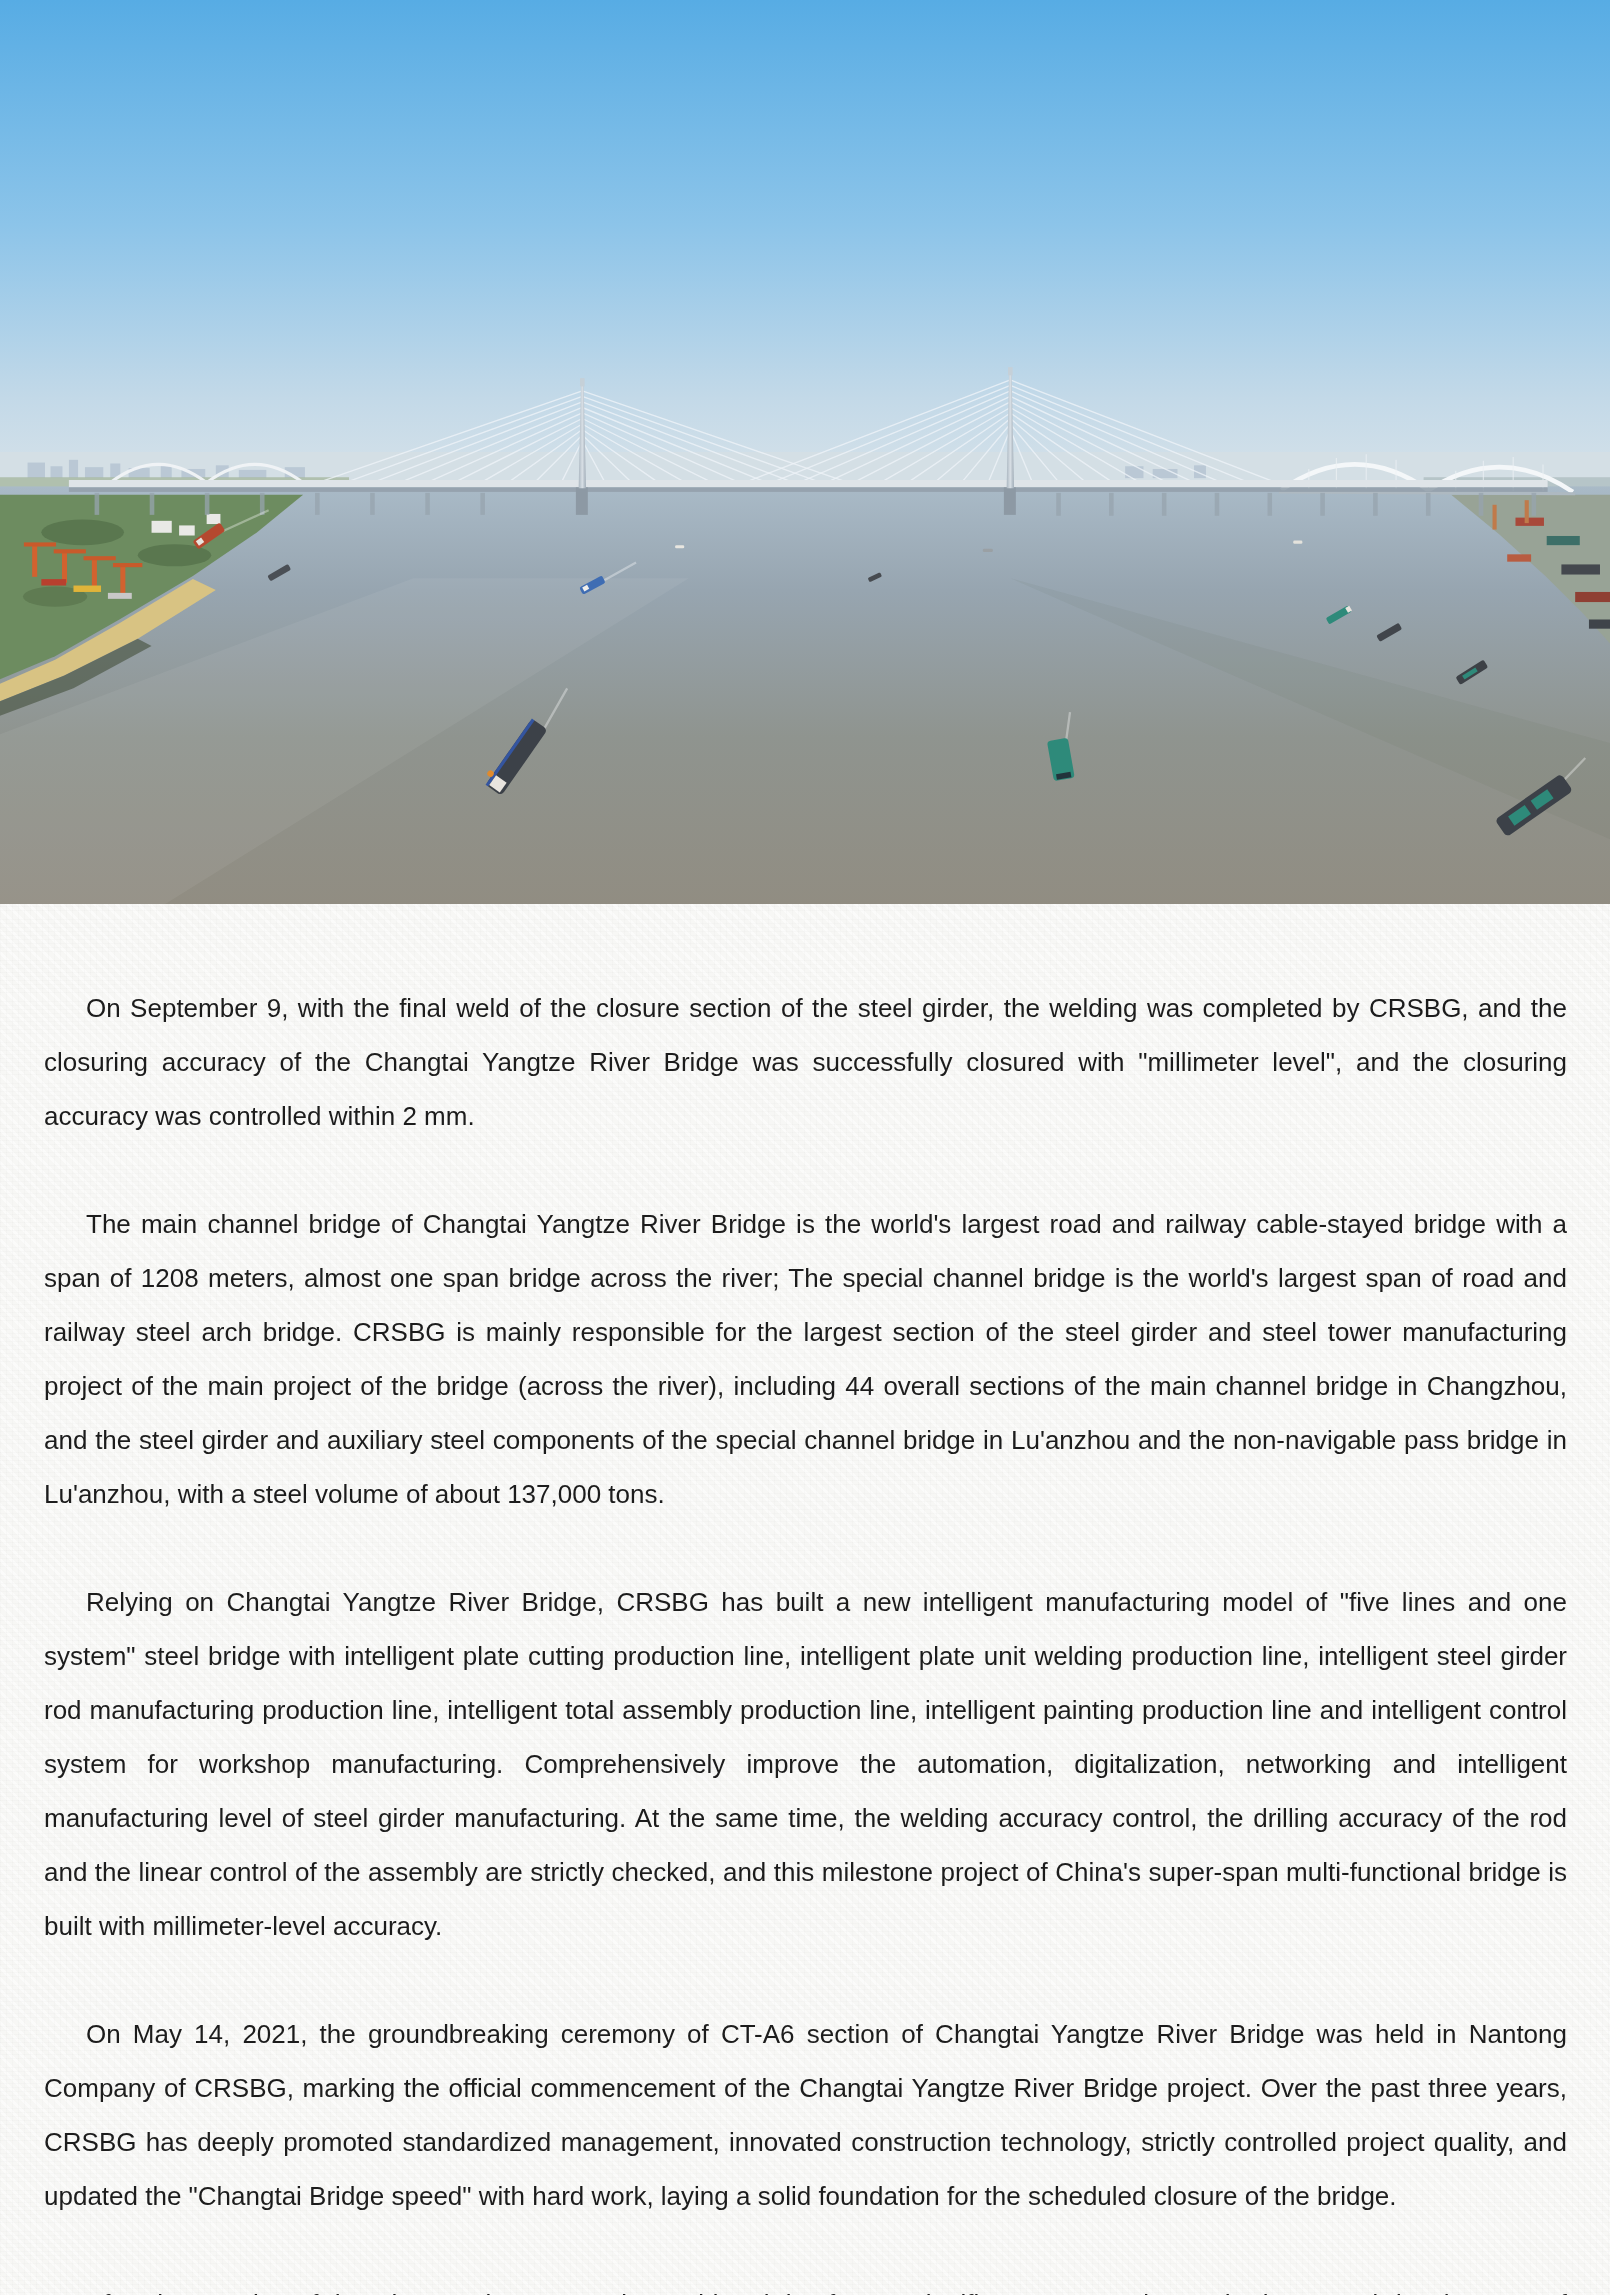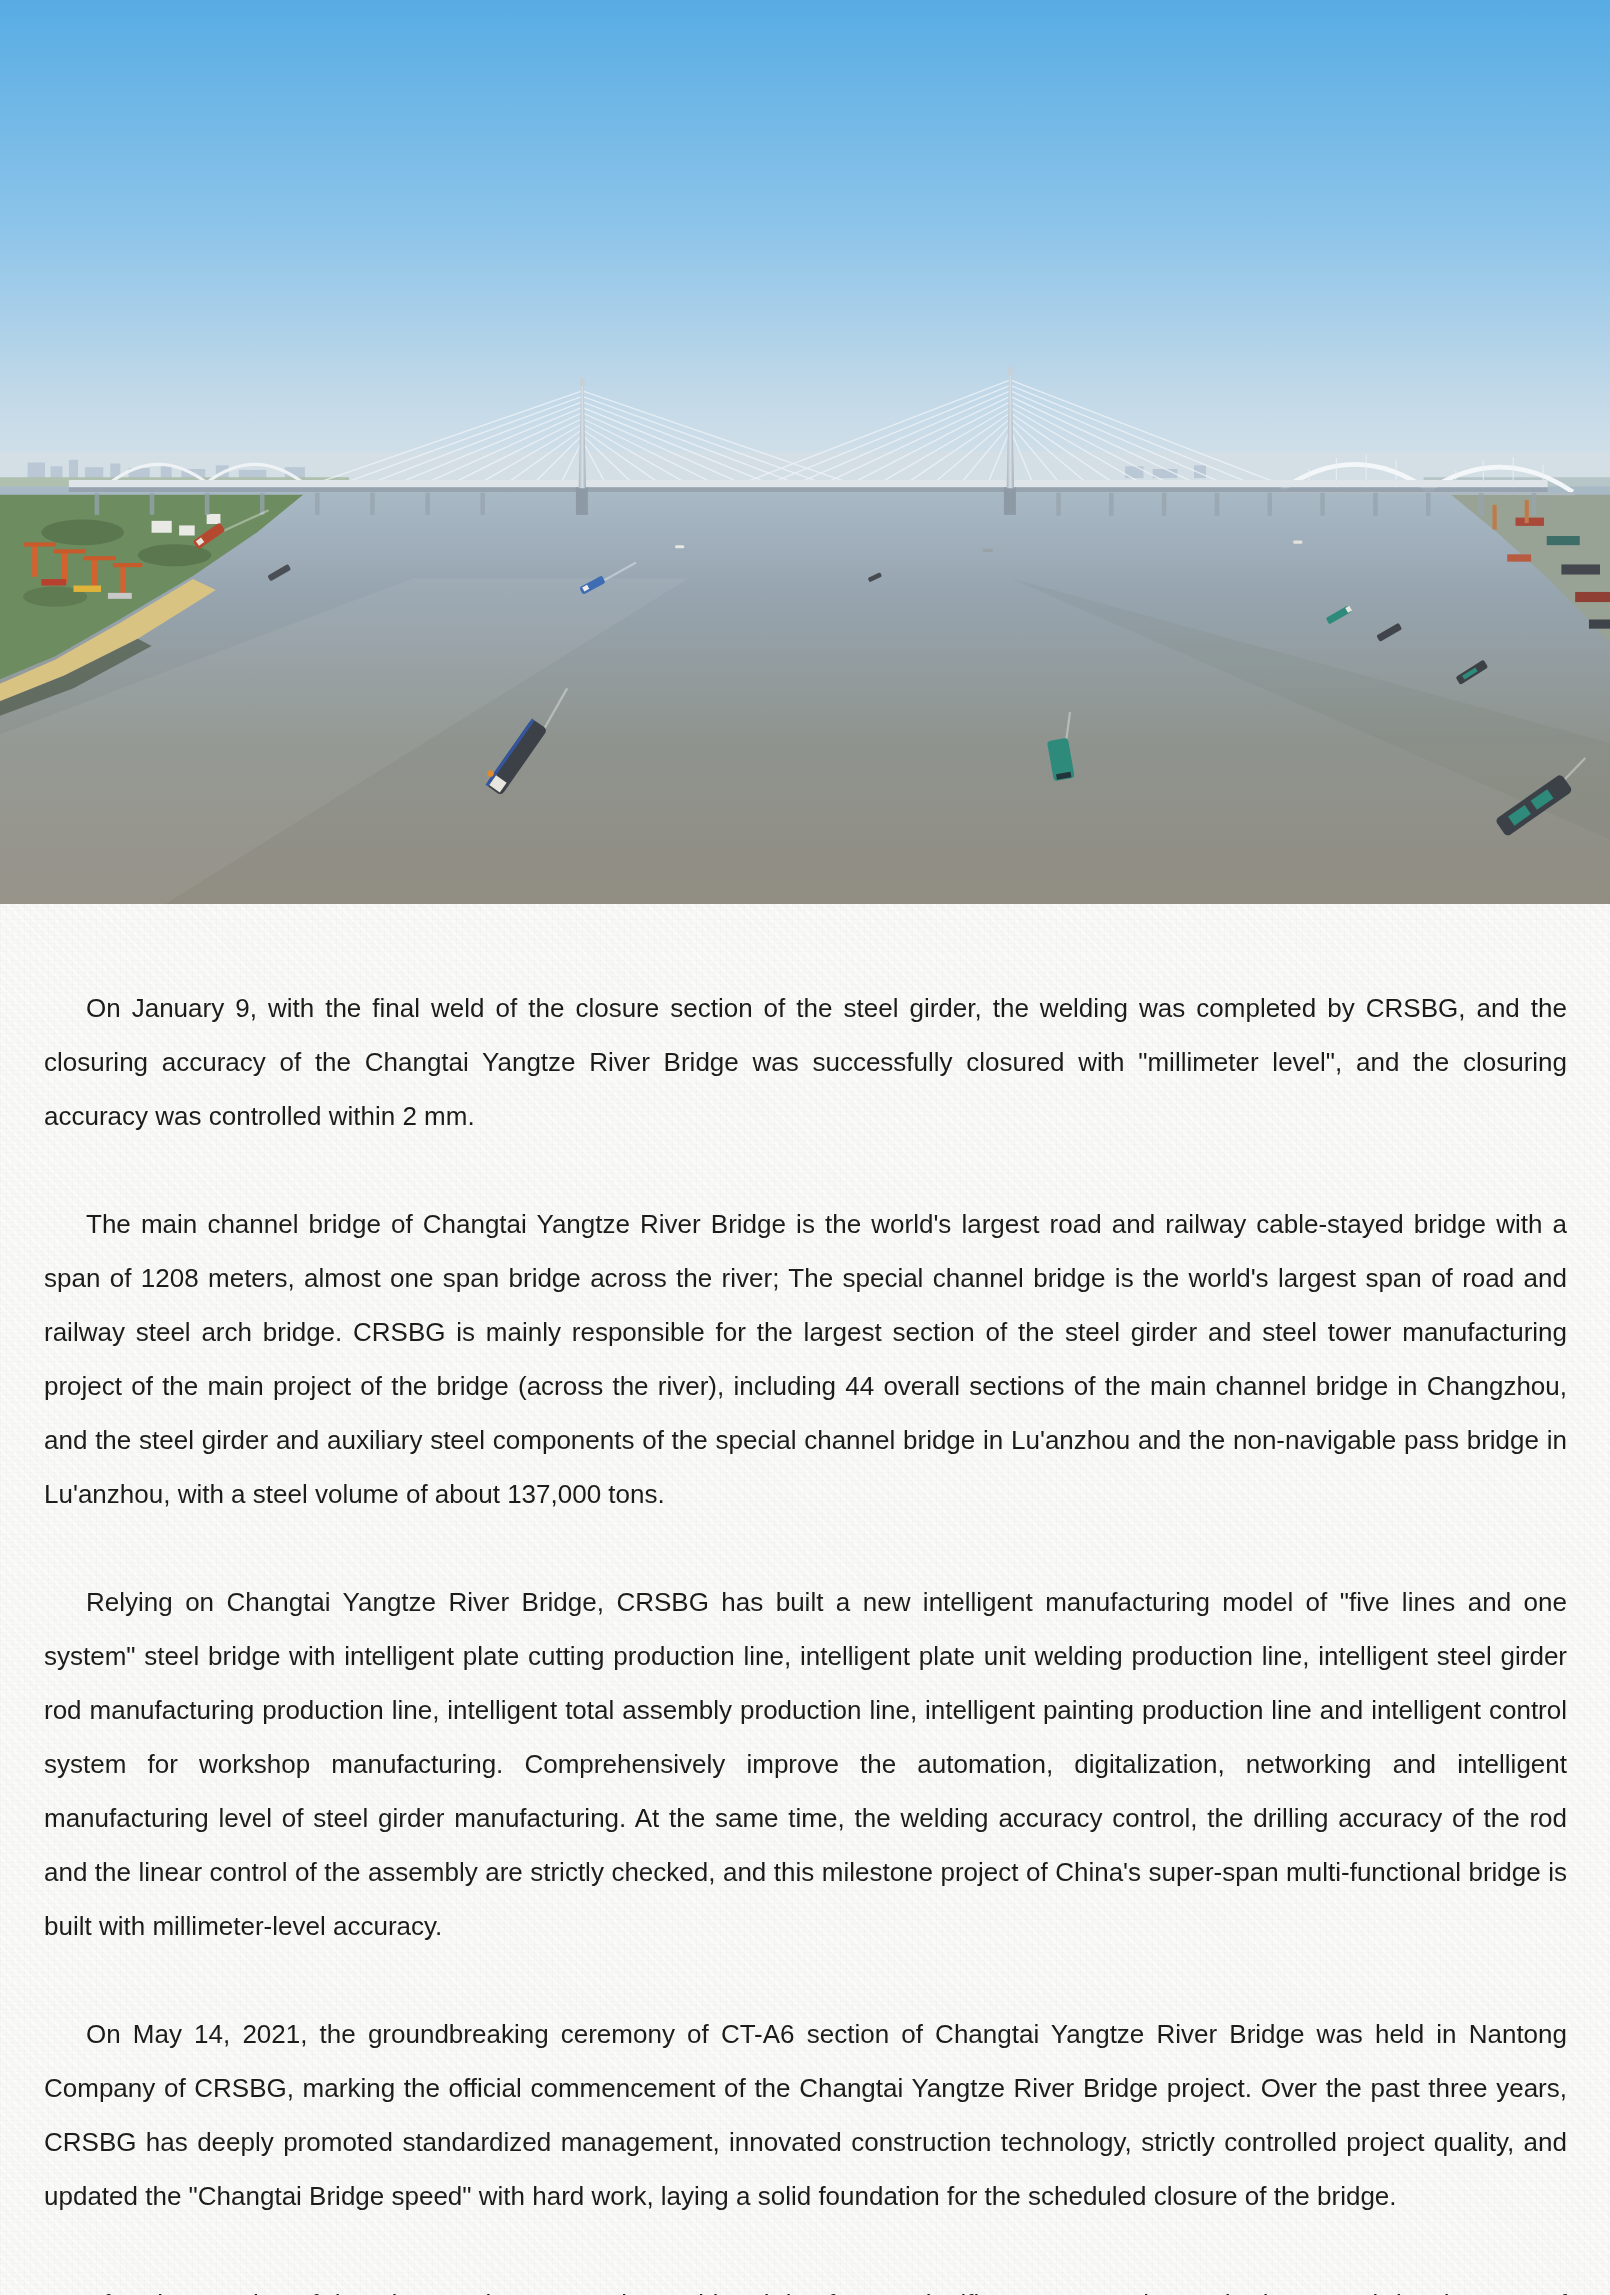--- a/index.html
+++ b/index.html
@@ -227,21 +227,21 @@
         <g transform="translate(3340,1755) rotate(-35)">
           <rect x="-88" y="-23" width="176" height="46" rx="10" fill="#3c4148"></rect>
           <rect x="-60" y="-12" width="44" height="24" fill="#2e8a7a"></rect>
           <rect x="0" y="-12" width="44" height="24" fill="#2e8a7a"></rect>
         </g>
       </g>
     </svg>
   </figure>
 
   <main class="article">
-    <p>On January 9, with the final weld of the closure section of the steel girder, the welding was completed by CRSBG, and the closuring accuracy of the Changtai Yangtze River Bridge was successfully closured with "millimeter level", and the closuring accuracy was controlled within 2 mm.</p>
+    <p>On September 9, with the final weld of the closure section of the steel girder, the welding was completed by CRSBG, and the closuring accuracy of the Changtai Yangtze River Bridge was successfully closured with "millimeter level", and the closuring accuracy was controlled within 2 mm.</p>
     <p>The main channel bridge of Changtai Yangtze River Bridge is the world's largest road and railway cable-stayed bridge with a span of 1208 meters, almost one span bridge across the river; The special channel bridge is the world's largest span of road and railway steel arch bridge. CRSBG is mainly responsible for the largest section of the steel girder and steel tower manufacturing project of the main project of the bridge (across the river), including 44 overall sections of the main channel bridge in Changzhou, and the steel girder and auxiliary steel components of the special channel bridge in Lu'anzhou and the non-navigable pass bridge in Lu'anzhou, with a steel volume of about 137,000 tons.</p>
     <p>Relying on Changtai Yangtze River Bridge, CRSBG has built a new intelligent manufacturing model of "five lines and one system" steel bridge with intelligent plate cutting production line, intelligent plate unit welding production line, intelligent steel girder rod manufacturing production line, intelligent total assembly production line, intelligent painting production line and intelligent control system for workshop manufacturing. Comprehensively improve the automation, digitalization, networking and intelligent manufacturing level of steel girder manufacturing. At the same time, the welding accuracy control, the drilling accuracy of the rod and the linear control of the assembly are strictly checked, and this milestone project of China's super-span multi-functional bridge is built with millimeter-level accuracy.</p>
     <p>On May 14, 2021, the groundbreaking ceremony of CT-A6 section of Changtai Yangtze River Bridge was held in Nantong Company of CRSBG, marking the official commencement of the Changtai Yangtze River Bridge project. Over the past three years, CRSBG has deeply promoted standardized management, innovated construction technology, strictly controlled project quality, and updated the "Changtai Bridge speed" with hard work, laying a solid foundation for the scheduled closure of the bridge.</p>
     <p>After the opening of the Chang-Tai Yangtze River Bridge, it is of great significance to accelerate the integrated development of cross-river, serve the construction of the Yangtze River Economic Belt, promote the coordinated development of the Yangtze River city cluster, and promote the integrated development of the city cluster</p>
 
   </main>
 
 </div>
 
 

